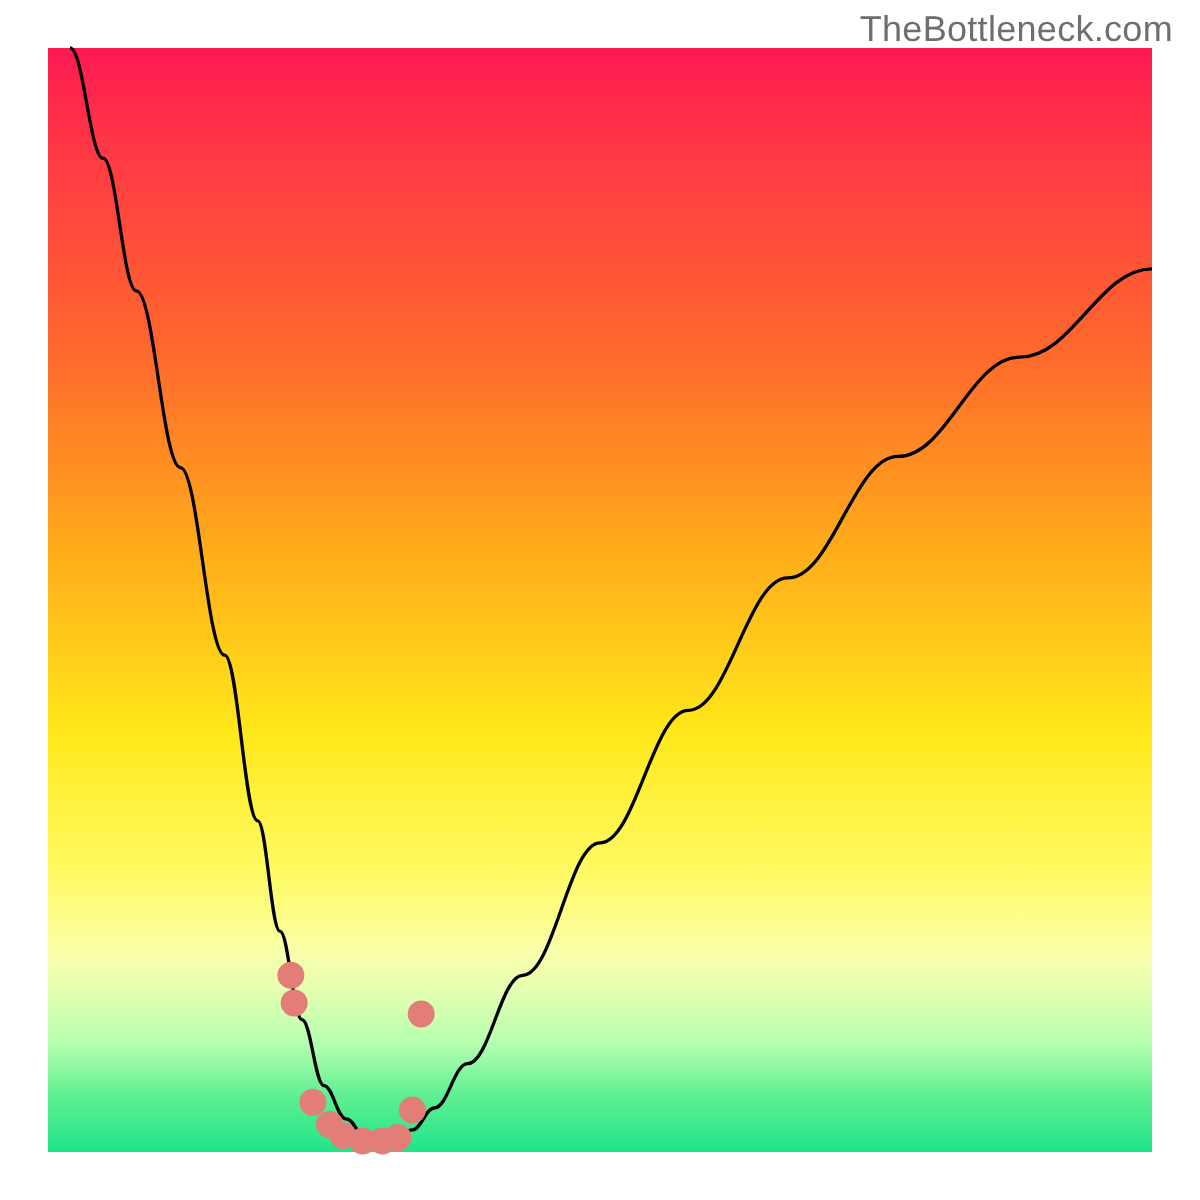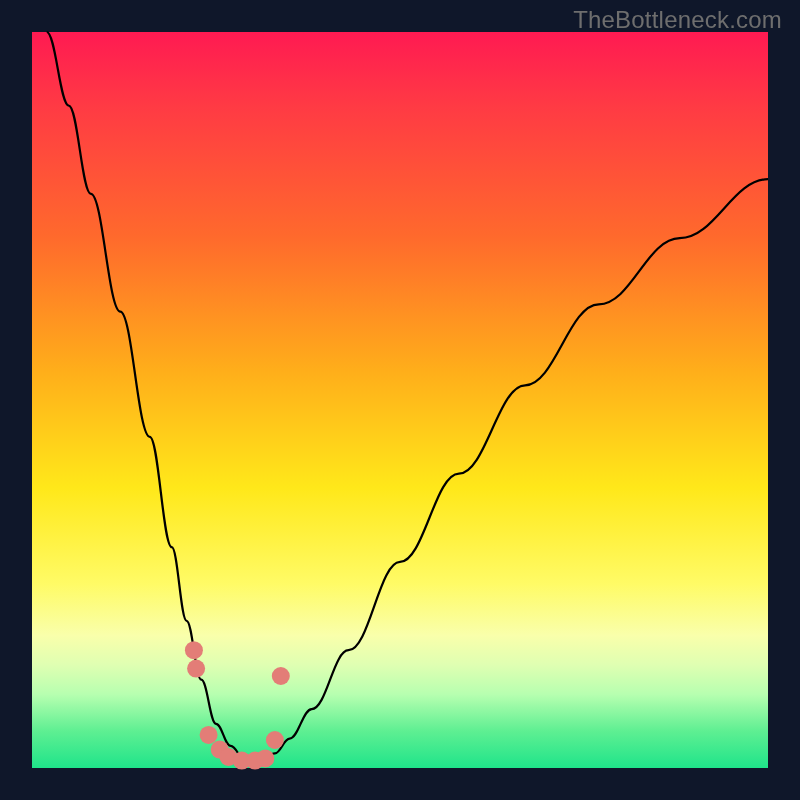--- a/index.html
+++ b/index.html
@@ -10,21 +10,21 @@
     background: #000;
     overflow: hidden;
     font-family: Arial, Helvetica, sans-serif;
   }
   .frame {
     position: absolute;
     left: 0;
     top: 0;
     width: 800px;
     height: 800px;
-    background: #0f172a;
+    background: #ffffff;
   }
   .plot {
     position: absolute;
     left: 32px;
     top: 32px;
     width: 736px;
     height: 736px;
     
     background: linear-gradient(
       to bottom,

